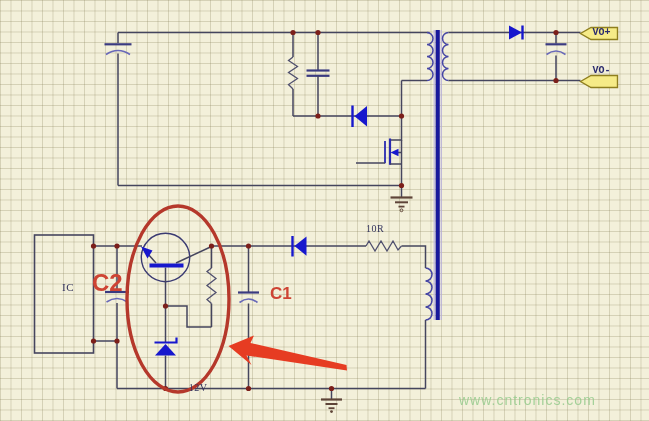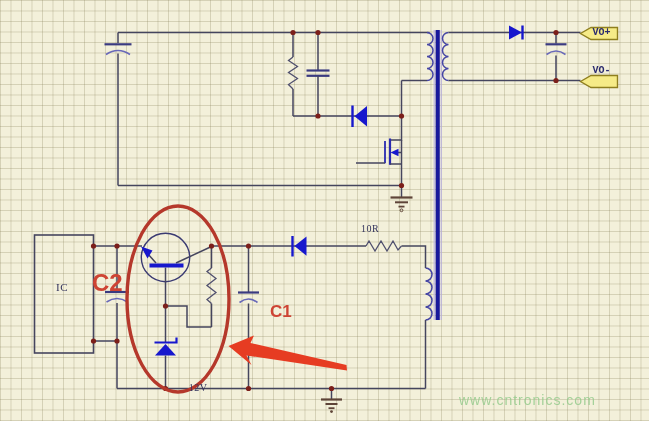--- a/index.html
+++ b/index.html
@@ -222,28 +222,28 @@
       <circle class="dotJ" cx="165.5" cy="306" r="2.6"></circle>
       <circle class="dotJ" cx="165.5" cy="388.5" r="2.6"></circle>
       <circle class="dotJ" cx="248.5" cy="388.5" r="2.6"></circle>
       <circle class="dotJ" cx="331.5" cy="388.5" r="2.6"></circle>
     </g>
 
     <ellipse cx="178" cy="299" rx="51" ry="93" fill="none" stroke="#b5382b" stroke-width="3.4"></ellipse>
     <polygon points="228.5,346 254,335.5 250.5,343 346.5,365 347,370.5 246.5,355.5 251.5,365" fill="#e63c22"></polygon>
   </svg>
 
-  <div class="label schem-text" style="left:50px;top:281px;width:24px;text-align:center;font-size:11px;">IC</div>
-
-  <div class="label schem-text" style="left:361px;top:223px;width:28px;">10R</div>
+  <div class="label schem-text" style="left:50px;top:281px;width:24px;text-align:right;font-size:11px;">IC</div>
+
+  <div class="label schem-text" style="left:361px;top:223px;width:28px;text-align:center;">10R</div>
 
   <div class="label schem-text" style="left:184px;top:339px;width:28px;text-align:center;margin-top:43px;">12V</div>
 
   <div class="label red-note" style="left:92px;top:269px;font-size:24px;">C2</div>
 
-  <div class="label red-note" style="left:270px;top:284px;margin-top:18px;">C1</div>
+  <div class="label red-note" style="left:270px;top:284px;">C1</div>
 
   <div class="label tag-text" style="left:588px;top:27px;">VO+</div>
 
   <div class="label tag-text" style="left:588px;top:65px;">VO-</div>
 
   <div class="label watermark" style="left:459px;top:392px;">www.cntronics.com</div>
 </div>
 
 </body></html>

